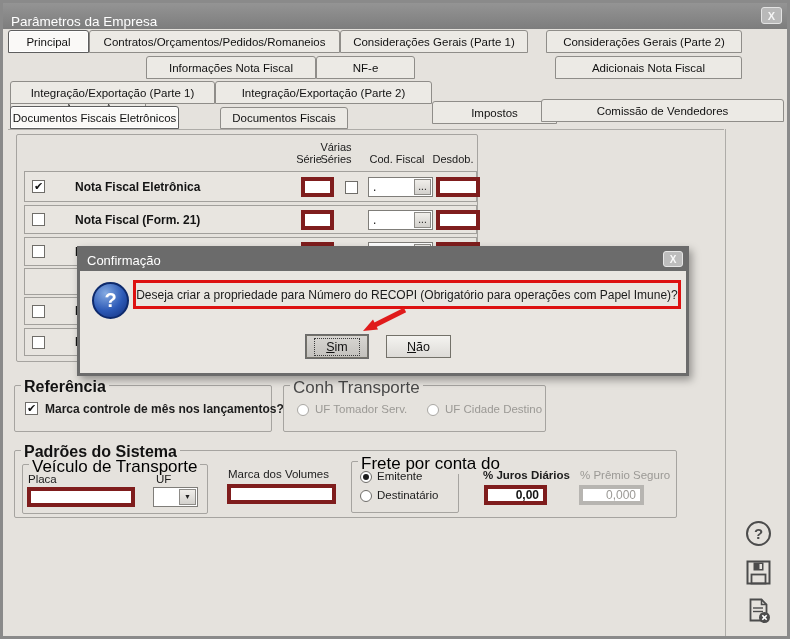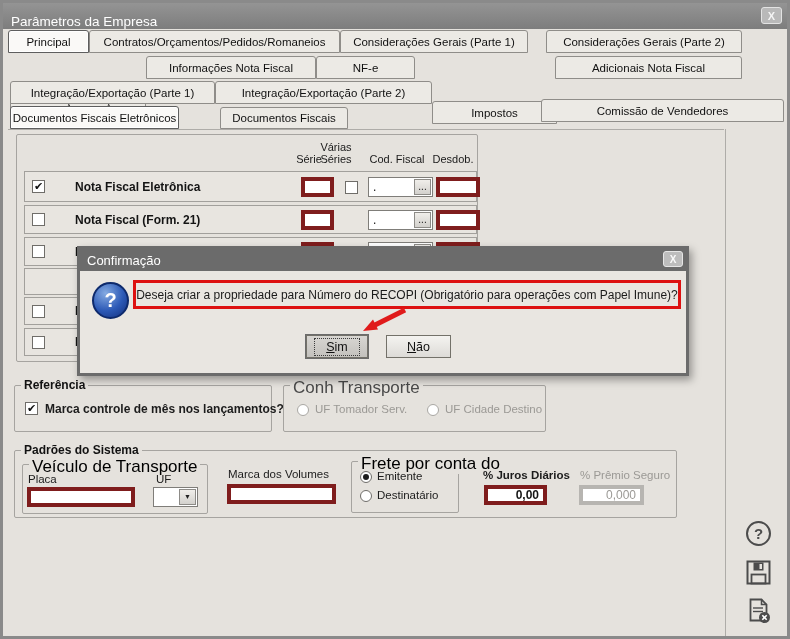--- a/index.html
+++ b/index.html
@@ -9,21 +9,21 @@
   .titlebar{position:absolute;left:0;top:0;right:0;height:26px;background:linear-gradient(#949494,#7d7d7d);color:#fff;display:flex;align-items:flex-end;padding:0 8px;font-size:13.5px;}
   .closebtn{position:absolute;top:4px;width:21px;height:17px;background:#b9b9b9;border:1px solid #e3e3e3;border-radius:3px;color:#f5f5f5;font-size:11px;font-weight:bold;display:flex;align-items:center;justify-content:center;cursor:pointer;}
   
   .tab{position:absolute;height:23px;background:#eceae5;border:1px solid #8f8d89;border-radius:3px 3px 0 0;display:flex;align-items:center;justify-content:center;font-size:11.5px;color:#111;white-space:nowrap;overflow:hidden;}
   .tab.sel{background:#faf9f7;border:1px solid #5e5e5e;box-shadow:inset 0 0 0 1px #fff;}
   .hline{position:absolute;height:1px;background:#aeaca8;}
   .vline{position:absolute;width:1px;background:#aeaca8;}
   
   .group{position:absolute;border:1px solid #a6a4a0;border-radius:2px;}
   .glabel{position:absolute;top:-8px;left:6px;background:#e5e2dd;padding:0 3px;font-size:17px;white-space:nowrap;}
-  .glabel.b{font-weight:bold;font-size:12px;color:#121212;}
+  .glabel.b{font-weight:bold;font-size:16px;color:#121212;}
   .glabel.dim{color:#4a4a4a;}
   
   .trow{position:absolute;left:21px;width:453px;background:#e8e5e0;border:1px solid #a2a09c;}
   .rowlabel{position:absolute;left:25px;top:50%;transform:translateY(-50%);font-size:12px;font-weight:bold;color:#141414;white-space:nowrap;padding-left:25px;}
   .colhead{position:absolute;font-size:11px;color:#1a1a1a;text-align:center;}
   
   .cb{position:absolute;width:13px;height:13px;background:#fff;border:1px solid #6f6d69;display:flex;align-items:center;justify-content:center;font-size:11px;color:#111;line-height:1;}
   .radio{position:absolute;width:12px;height:12px;border-radius:50%;background:#fff;border:1px solid #6f6d69;}
   .radio.on::after{content:"";position:absolute;inset:2px;border-radius:50%;background:#1d1d1d;}
   .radio.dis{border-color:#a9a7a3;}

